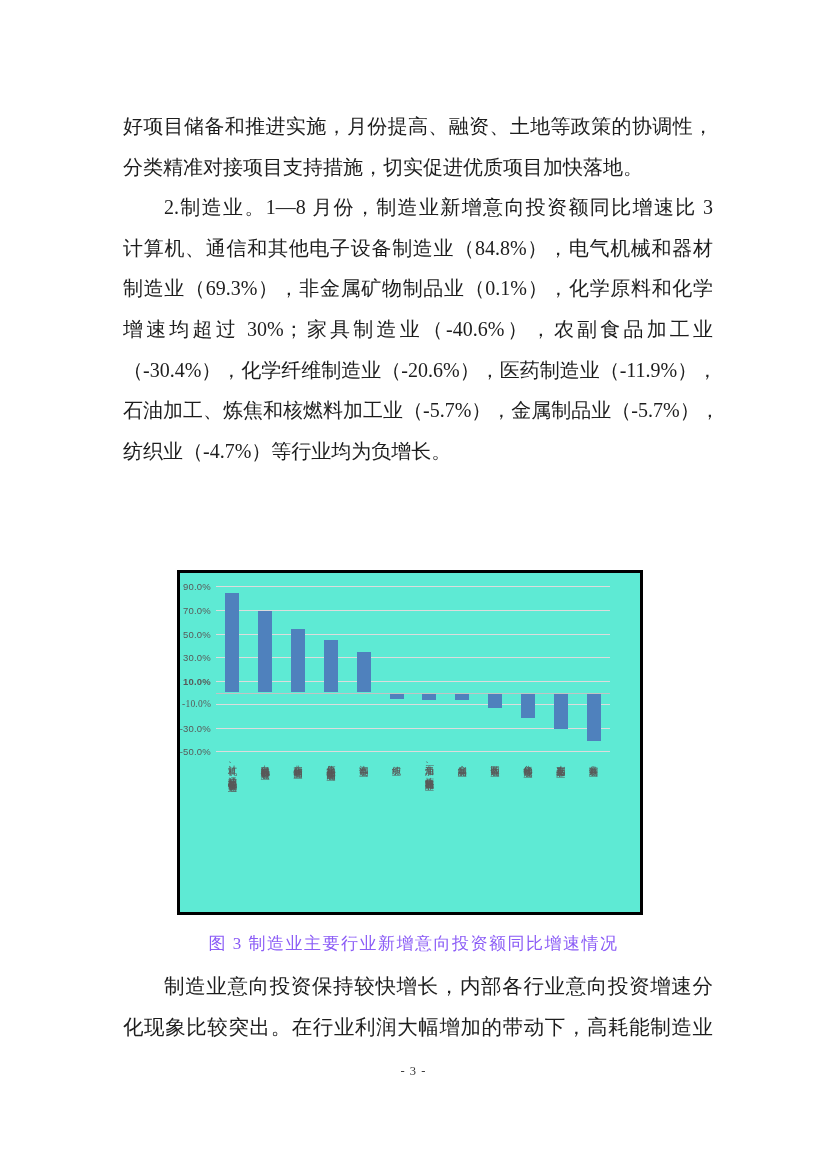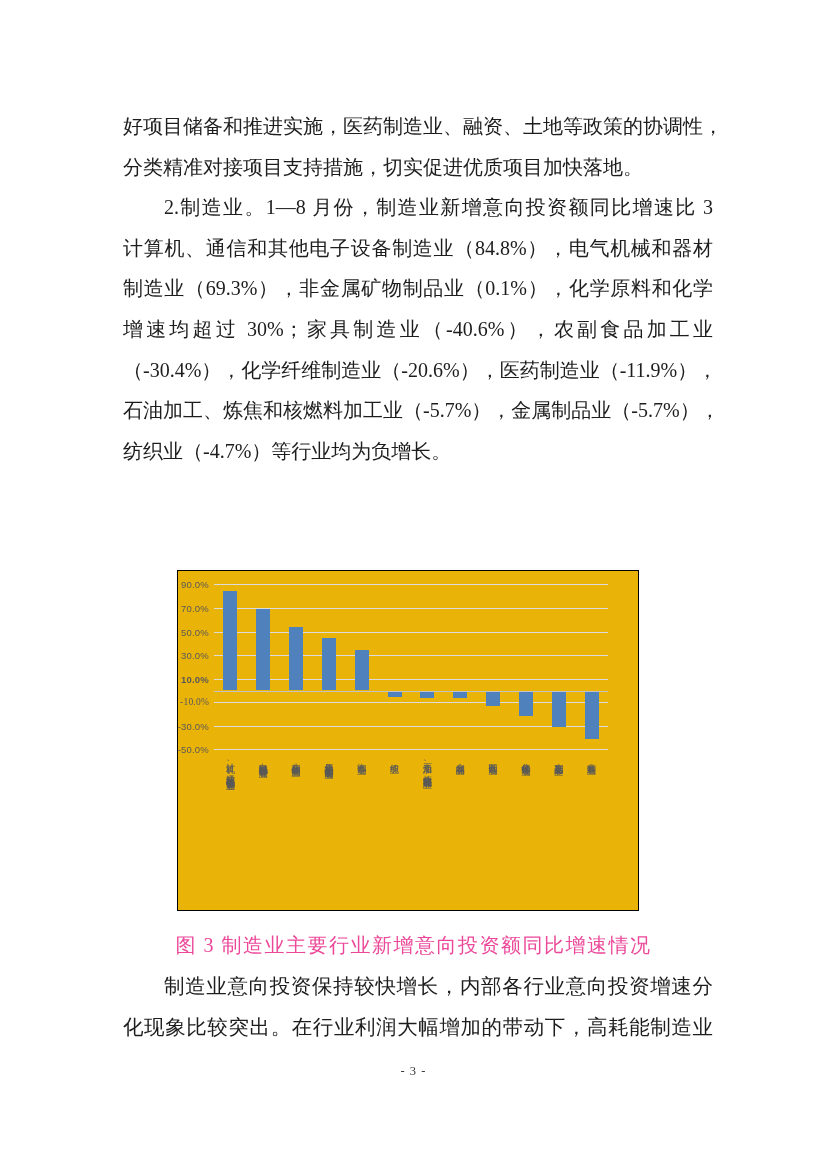--- a/index.html
+++ b/index.html
@@ -25,55 +25,55 @@
     text-align:justify;text-align-last:justify;
     text-justify:inter-character;
     white-space:nowrap;
   }
   .line.noj{text-align:left;text-align-last:auto;}
   .line.indent{text-indent:41px;}
 
   
   .chart{
     position:absolute;left:177px;top:570px;width:460px;height:339px;
-    border:1px solid #000000;background:#eab308;
+    border:3px solid #000000;background:#5eead4;
     font-family:"Liberation Sans","DejaVu Sans",sans-serif;
   }
   .gridline{position:absolute;left:36px;width:394px;height:1px;background:#dcdcdc;}
   .zeroline{position:absolute;left:36px;width:394px;height:1px;background:#c3c3c3;}
   .ytick{
     position:absolute;right:429px;width:50px;text-align:right;
     font-size:9.5px;color:#595959;transform:translateY(-50%);
     letter-spacing:0.2px;
   }
   .bar{position:absolute;width:14px;}
   .xlabel{
     position:absolute;
     writing-mode:vertical-rl;text-orientation:upright;
     font-size:9px;letter-spacing:0.6px;line-height:12px;
     color:#595959;white-space:nowrap;
   }
 
   
   .caption{
     position:absolute;top:932px;left:0;width:827px;text-align:center;
-    font-size:20px;letter-spacing:1.5px;color:#ec4899;
+    font-size:17px;letter-spacing:1.5px;color:#8b5cf6;
   }
   .pagenum{
     position:absolute;top:1064px;left:0;width:827px;text-align:center;
     font-size:12.5px;color:#333;letter-spacing:1px;
   }
 </style>
 </head>
 <body>
 
 <div class="page">
 
   <div class="text-block" id="para-top">
-    <div class="line">好项目储备和推进实施，医药制造业、融资、土地等政策的协调性，</div>
+    <div class="line">好项目储备和推进实施，月份提高、融资、土地等政策的协调性，</div>
     <div class="line noj">分类精准对接项目支持措施，切实促进优质项目加快落地。</div>
     <div class="line indent">2.制造业。1—8 月份，制造业新增意向投资额同比增速比 3</div>
     <div class="line">计算机、通信和其他电子设备制造业（84.8%），电气机械和器材</div>
     <div class="line">制造业（69.3%），非金属矿物制品业（0.1%），化学原料和化学</div>
     <div class="line">增速均超过 30%；家具制造业（-40.6%），农副食品加工业</div>
     <div class="line">（-30.4%），化学纤维制造业（-20.6%），医药制造业（-11.9%），</div>
     <div class="line">石油加工、炼焦和核燃料加工业（-5.7%），金属制品业（-5.7%），</div>
     <div class="line noj">纺织业（-4.7%）等行业均为负增长。</div>
   </div>
 

